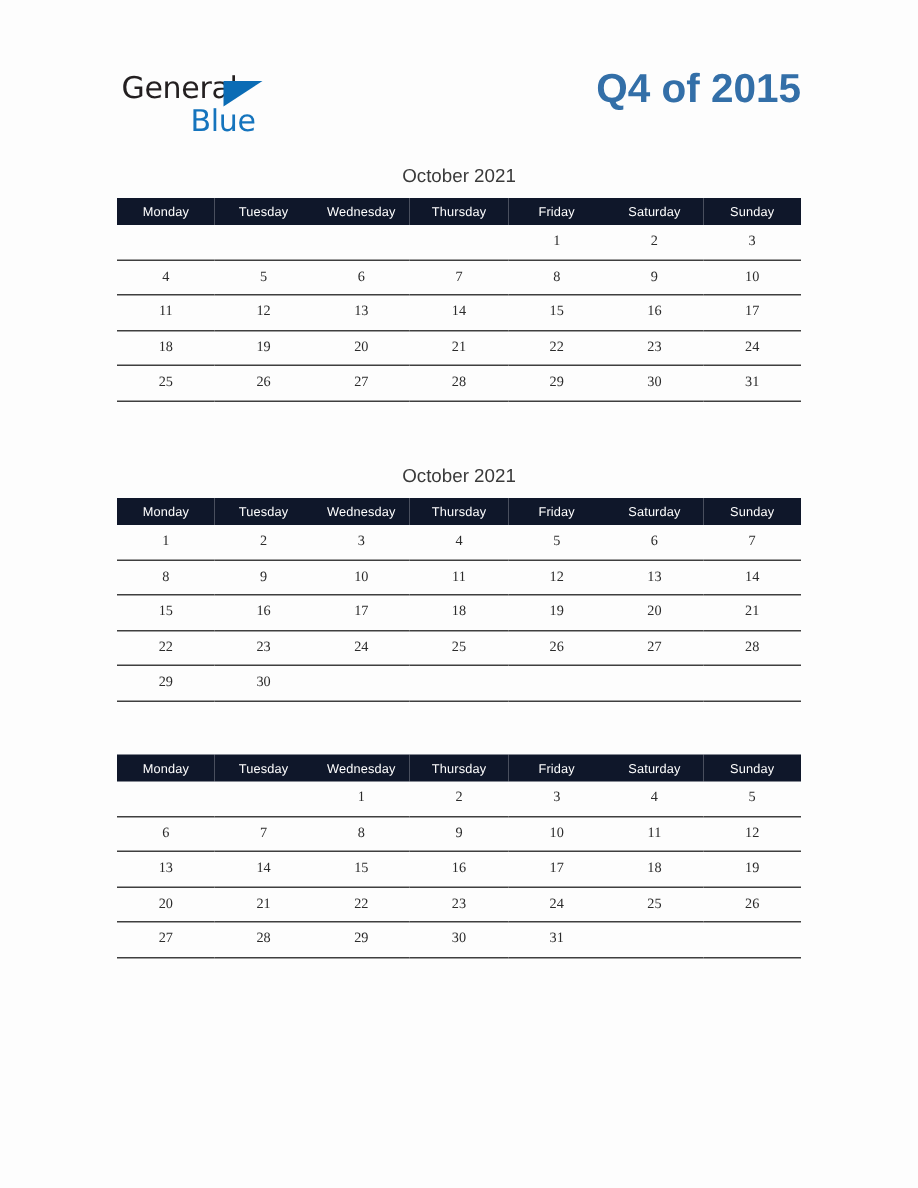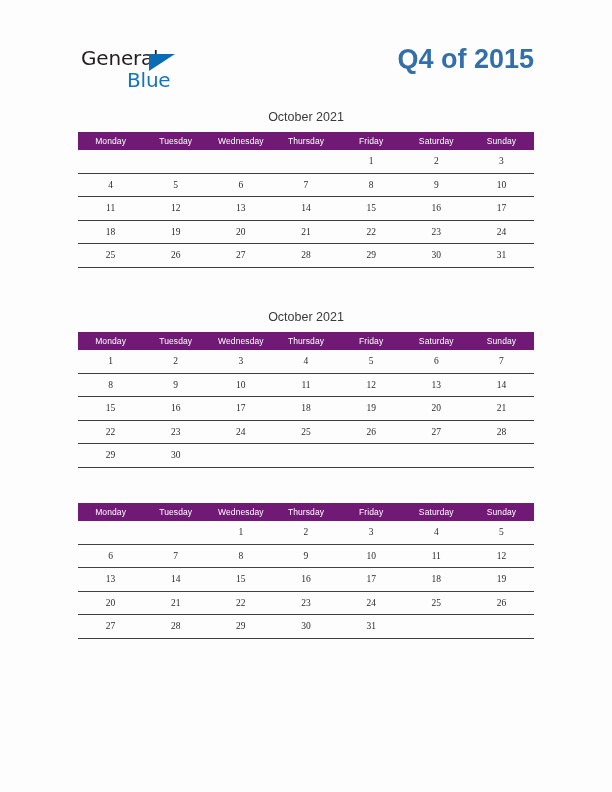--- a/index.html
+++ b/index.html
@@ -90,21 +90,21 @@
     color: #3a3a3a;
     padding-bottom: 8px;
     font-family: "Liberation Sans", sans-serif;
   }
   table.cal {
     width: 456px;
     border-collapse: collapse;
     table-layout: fixed;
   }
   table.cal thead th {
-    background: #701a75;
+    background: #0f172a;
     color: #ffffff;
     font-size: 8.5px;
     font-weight: normal;
     height: 18px;
     line-height: 18px;
     padding: 0;
     text-align: center;
     letter-spacing: 0.1px;
     font-family: "Liberation Sans", sans-serif;
   }

